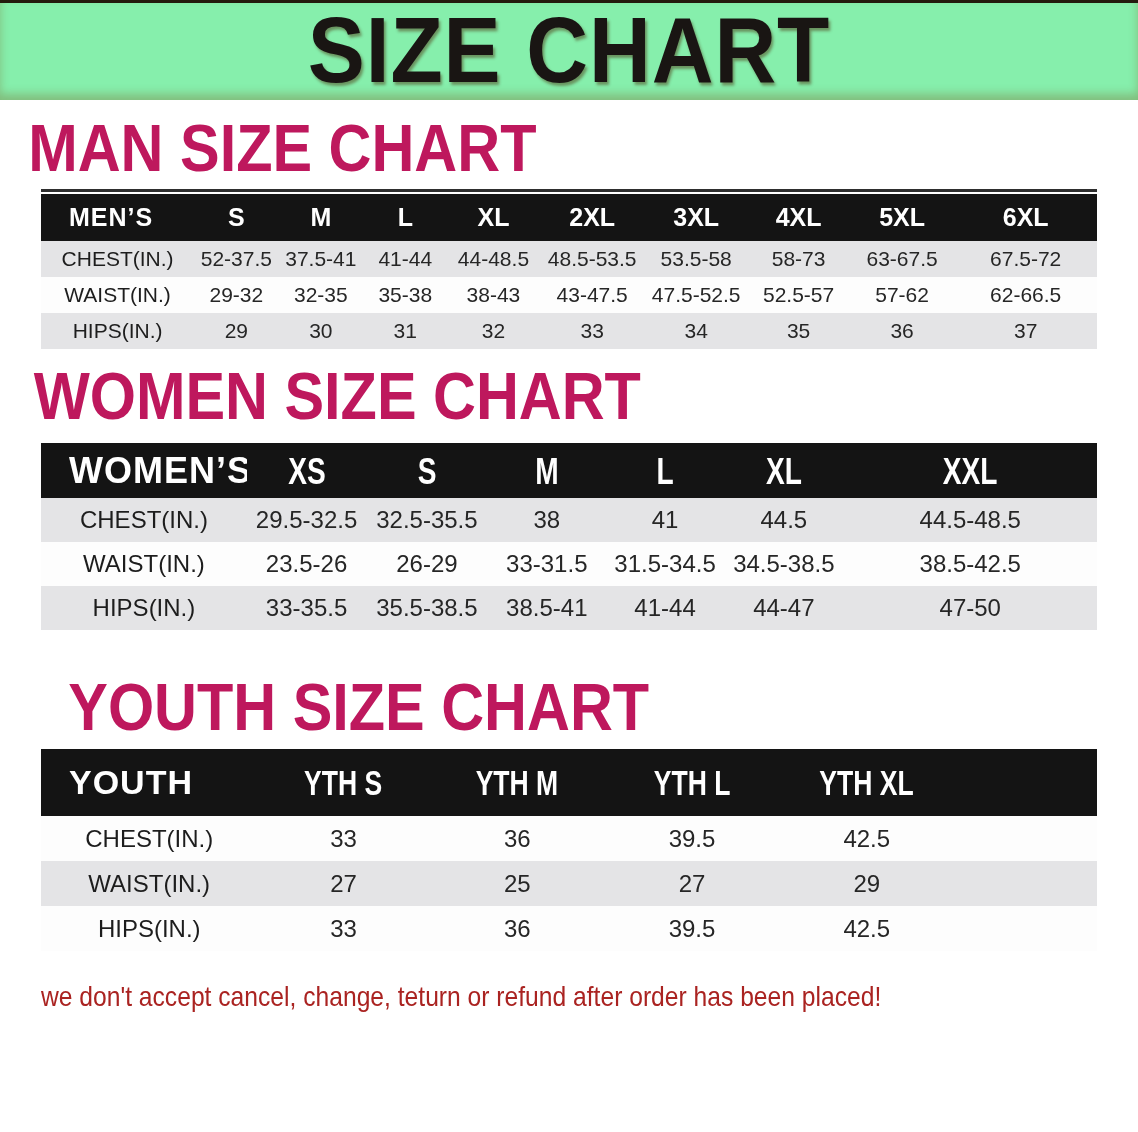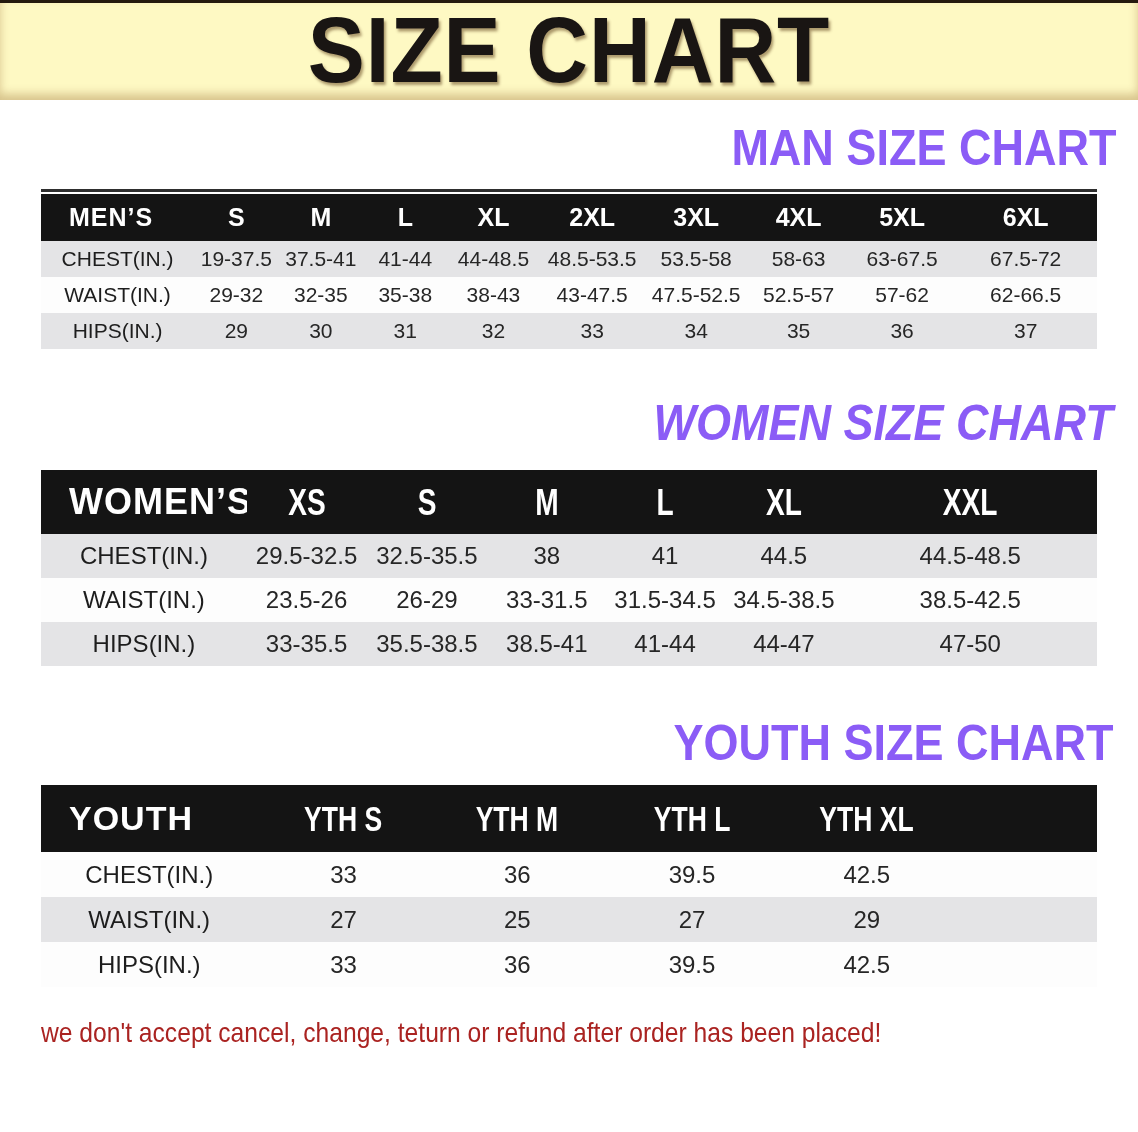--- a/index.html
+++ b/index.html
@@ -2,58 +2,58 @@
 <html><head>
 <meta charset="utf-8">
 <style>
   html,body{margin:0;padding:0;}
   body{
     width:1138px;height:1132px;overflow:hidden;background:#ffffff;
     font-family:"Liberation Sans",sans-serif;-webkit-font-smoothing:antialiased;
   }
   
   .banner{
-    height:100px;background:#fef9c3;position:relative;
+    height:100px;background:#86efac;position:relative;
     border-top:3px solid #241a0e;box-sizing:border-box;
     box-shadow:inset 0 -6px 10px rgba(120,60,0,.28);
     text-align:center;
   }
   .banner-title{
     display:inline-block;line-height:94px;font-size:90px;font-weight:700;
     color:#191513;letter-spacing:1px;transform:scale(.95,1.04);
     text-shadow:2px 3px 3px rgba(70,35,0,.45);white-space:nowrap;
   }
   
   .sec-heading{
-    margin:0;text-align:right;font-size:50px;font-weight:700;color:#8b5cf6;
+    margin:0;text-align:left;font-size:66px;font-weight:700;color:#be185d;
     line-height:48px;letter-spacing:0;
   }
   .cond{display:inline-block;transform:scaleX(.9);transform-origin:50% 50%;white-space:nowrap;}
   .cond8{display:inline-block;transform:scale(.78,1.05);transform-origin:50% 50%;white-space:nowrap;}
   .h-man{margin-top:24px;}
-  .h-women{margin-top:50px;font-style:italic;}
+  .h-women{margin-top:23px;}
   .h-youth{margin-top:53px;padding-left:36px;}
   .topline{height:3px;background:#2e2e2e;margin:17px 41px 2px;}
   
   table{border-collapse:collapse;table-layout:fixed;width:1056px;margin:0 41px;}
   th,td{padding:0;text-align:center;vertical-align:middle;overflow:hidden;white-space:nowrap;}
   tr.bar th{background:#141414;color:#ffffff;}
   .grp{text-align:left;padding-left:28px;font-weight:700;letter-spacing:1px;}
   .r-gray td{background:#e4e4e6;}
   .r-white td{background:#fdfdfd;}
   td{color:#262626;}
   .lbl{color:#1d1d1d;}
   
   .t-men{margin-top:0;}
   .t-men tr.bar th{height:47px;font-size:25px;}
   .t-men .grp{font-size:33px;}
   .t-men td{height:36px;font-size:21px;}
   
   .t-women{margin-top:23px;}
-  .t-women tr.bar th{height:64px;font-size:36px;font-weight:700;}
+  .t-women tr.bar th{height:55px;font-size:36px;font-weight:700;}
   .t-women .grp{font-size:34px;}
   .t-women td{height:44px;font-size:24px;}
   
   .t-youth{margin-top:18px;}
   .t-youth tr.bar th{height:67px;font-size:34px;font-weight:700;}
   .t-youth .grp{font-size:32px;}
   .t-youth td{height:45px;font-size:24px;}
   
   .disclaimer{margin:24px 0 0 41px;color:#aa2321;font-size:28px;line-height:43px;}
   .disclaimer .line{display:inline-block;transform:scaleX(.88);transform-origin:0 50%;white-space:nowrap;}
@@ -95,27 +95,27 @@
           <th>2XL</th>
           <th>3XL</th>
           <th>4XL</th>
           <th>5XL</th>
           <th>6XL</th>
         </tr>
       </thead>
       <tbody>
         <tr class="r-gray">
           <td class="lbl">CHEST(IN.)</td>
-          <td>19-37.5</td>
+          <td>52-37.5</td>
           <td>37.5-41</td>
           <td>41-44</td>
           <td>44-48.5</td>
           <td>48.5-53.5</td>
           <td>53.5-58</td>
-          <td>58-63</td>
+          <td>58-73</td>
           <td>63-67.5</td>
           <td>67.5-72</td>
         </tr>
         <tr class="r-white">
           <td class="lbl">WAIST(IN.)</td>
           <td>29-32</td>
           <td>32-35</td>
           <td>35-38</td>
           <td>38-43</td>
           <td>43-47.5</td>

